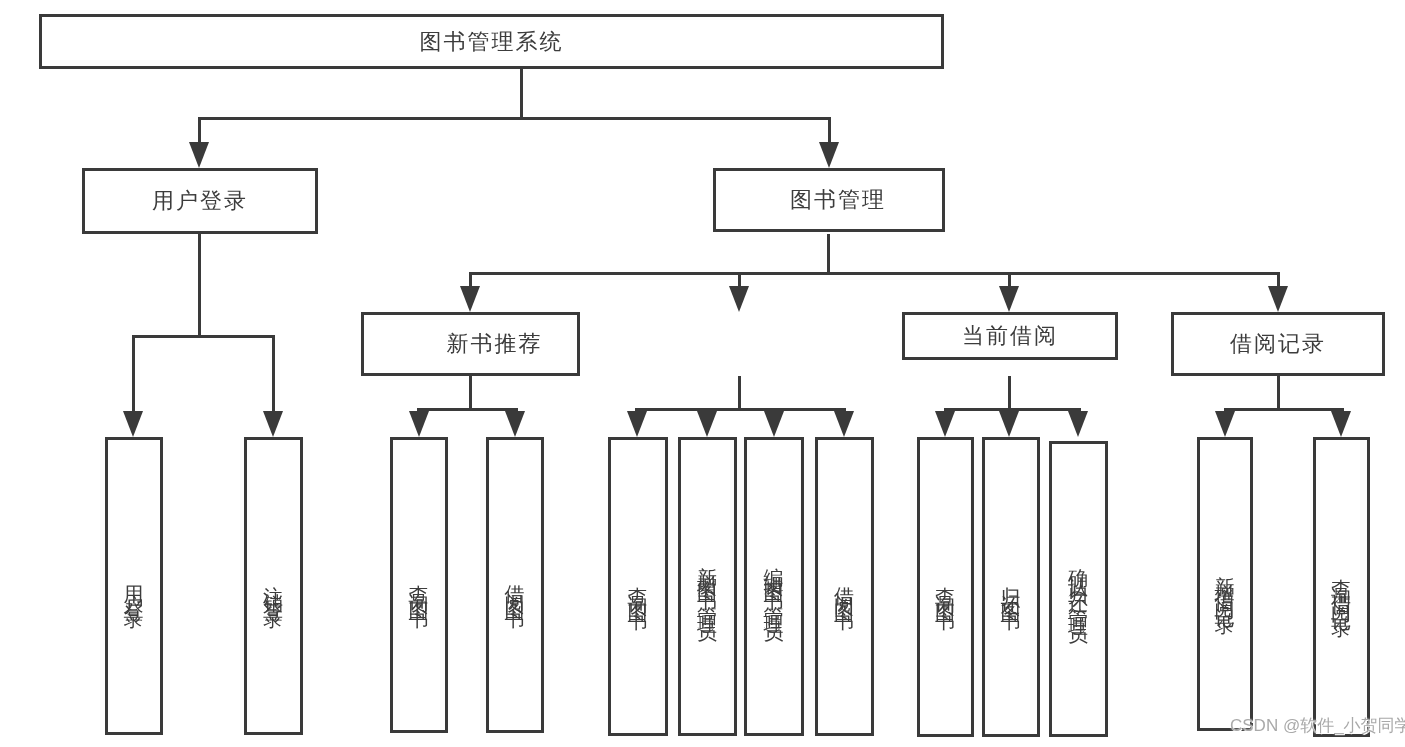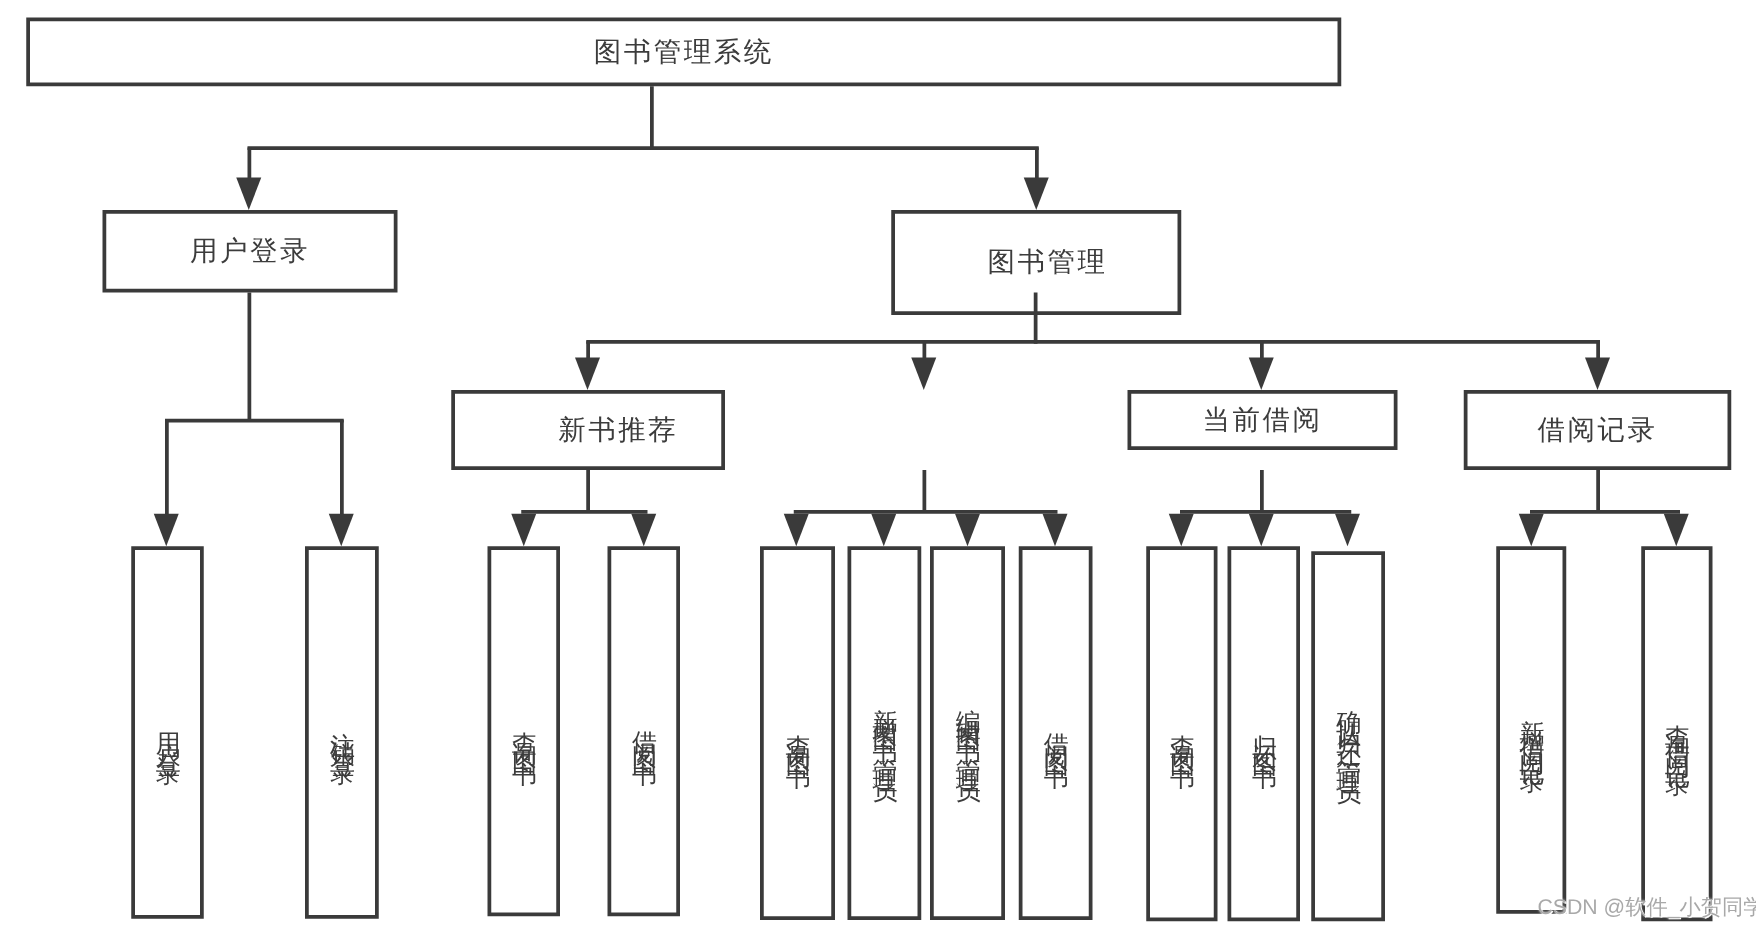--- a/index.html
+++ b/index.html
@@ -50,35 +50,35 @@
     text-shadow: 0 0 2px #ffffff, 1px 1px 0 #ffffff;
     white-space: nowrap;
     z-index: 10;
   }
 </style>
 </head>
 <body>
 
 <div class="canvas">
 
-  <div class="box hlabel" style="left:21px; top:14px; width:1052px; height:55px;">
+  <div class="box hlabel" style="left:39px; top:14px; width:905px; height:55px;">
     <span>图书管理系统</span>
   </div>
 
   <div class="line" style="left:520px; top:69px; width:3px; height:50px;"></div>
   <div class="line" style="left:198px; top:117px; width:633px; height:3px;"></div>
   <div class="line" style="left:198px; top:118px; width:3px; height:26px;"></div>
   <div class="arrow" style="left:189px; top:142px;"></div>
   <div class="line" style="left:828px; top:118px; width:3px; height:26px;"></div>
   <div class="arrow" style="left:819px; top:142px;"></div>
 
   <div class="box hlabel" style="left:82px; top:168px; width:236px; height:66px;">
     <span>用户登录</span>
   </div>
-  <div class="box hlabel" style="left:713px; top:168px; width:232px; height:84px;padding-left:18px;">
+  <div class="box hlabel" style="left:713px; top:168px; width:232px; height:64px;padding-left:18px;">
     <span>图书管理</span>
   </div>
 
   <div class="line" style="left:198px; top:234px; width:3px; height:103px;"></div>
   <div class="line" style="left:132px; top:335px; width:143px; height:3px;"></div>
   <div class="line" style="left:132px; top:336px; width:3px; height:76px;"></div>
   <div class="line" style="left:272px; top:336px; width:3px; height:76px;"></div>
   <div class="arrow" style="left:123px; top:411px;"></div>
   <div class="arrow" style="left:263px; top:411px;"></div>
 

